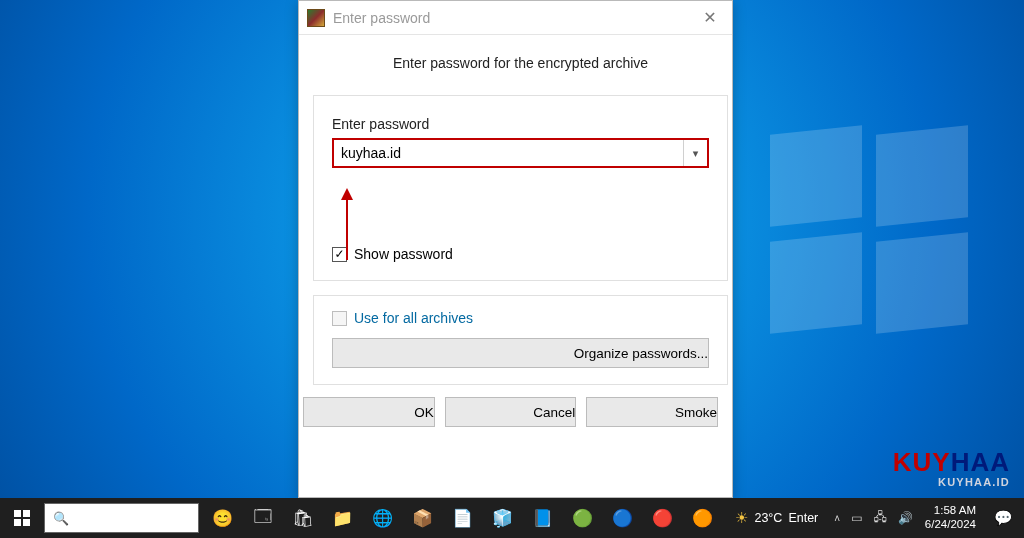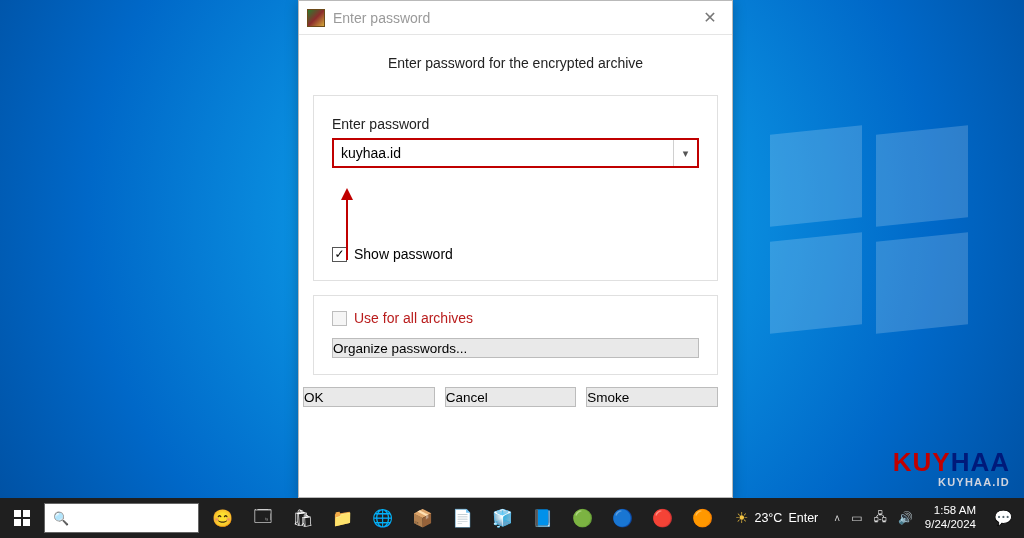--- a/index.html
+++ b/index.html
@@ -25,21 +25,21 @@
   position: absolute; left: 298px; top: 0; width: 435px; height: 498px;
   background: #fff; border: 1px solid #b9b9b9; box-shadow: 0 2px 12px rgba(0,0,0,.25);
 }
 .titlebar {
   height: 34px; display: flex; align-items: center; padding: 0 0 0 8px;
   border-bottom: 1px solid #e5e5e5; color: #9a9a9a; font-size: 14px;
 }
 .titlebar .ticon { width: 18px; height: 18px; margin-right: 8px; background: linear-gradient(135deg,#2d7b2d,#8b2d2d,#d4a83a); border:1px solid #6d4a19; }
 .close-x { margin-left: auto; width: 44px; height: 34px; display: flex; align-items: center; justify-content: center; color: #777; font-size: 16px; }
 
-.body { padding: 14px 14px 12px 14px; }
+.body { padding: 14px 4px 12px 14px; }
 .head-text { text-align: center; font-size: 14px; color: #222; margin: 6px 0 24px 0; }
 
 .panel { border: 1px solid #e0e0e0; padding: 20px 18px 18px 18px; margin-bottom: 14px; }
 .panel2 { border: 1px solid #e0e0e0; padding: 14px 18px 16px 18px; }
 .lbl { font-size: 14px; color: #222; margin-bottom: 6px; }
 
 .combo {
   display: flex; align-items: center; height: 30px;
   border: 2px solid #c00000; background: #fff;
 }
@@ -53,25 +53,25 @@
 }
 .arrow::before {
   content: ""; position: absolute; left: -5px; top: -10px;
   border-left: 6px solid transparent; border-right: 6px solid transparent; border-bottom: 12px solid #c00000;
 }
 
 .cbrow { display: flex; align-items: center; gap: 7px; margin-top: 78px; font-size: 14px; }
 .cbox { width: 15px; height: 15px; border: 1px solid #555; display: inline-flex; align-items: center; justify-content: center; font-size: 12px; line-height: 1; }
 .cbox.checked::after { content: "✓"; color:#000; }
 .cbox.disabled { border-color: #bdbdbd; background:#f5f5f5; }
-.disabled-text { color: #b91c1c; }
+.disabled-text { color: #0369a1; }
 
 .org-btn, .btn {
-  height: 20px; font-size: 13.5px; background: #e9e9e9; border: 1px solid #bcbcbc;
-  display: flex; align-items: center; justify-content: flex-start; cursor: pointer;
+  height: 30px; font-size: 13.5px; background: #e9e9e9; border: 1px solid #bcbcbc;
+  display: flex; align-items: center; justify-content: flex-end; cursor: pointer;
 }
 .org-btn { width: 100%; margin-top: 12px; }
 .btnrow { display: flex; gap: 10px; padding: 0 14px 14px 4px; }
 .btn { flex: 1; }
 
 
 .watermark { position: absolute; right: 14px; bottom: 50px; text-align: right; }
 .watermark .line1 { font-weight: 700; font-size: 26px; letter-spacing: 1px; color: #001a7a; }
 .watermark .line1 span { color: #c00000; }
 .watermark .line2 { font-weight: 700; font-size: 11px; letter-spacing: 1.2px; color: #d0d4de; margin-top:-2px; }
@@ -198,18 +198,18 @@
       <span>Enter</span>
     </div>
     <div class="tray">
       <span class="up">˄</span>
       <span>▭</span>
       <span>🖧</span>
       <span>🔊</span>
     </div>
     <div class="clock">
       <div>1:58 AM</div>
-      <div>9/24/2024</div>
+      <div>6/24/2024</div>
     </div>
     <div class="notif">💬</div>
   </div>
 
 </div>
 
 </body></html>

